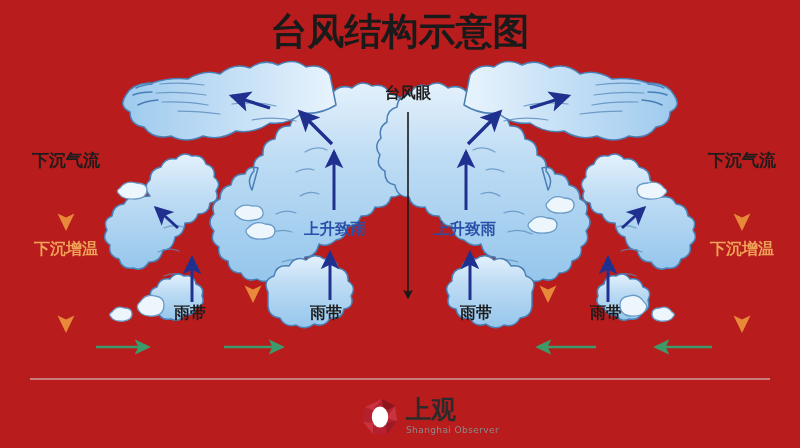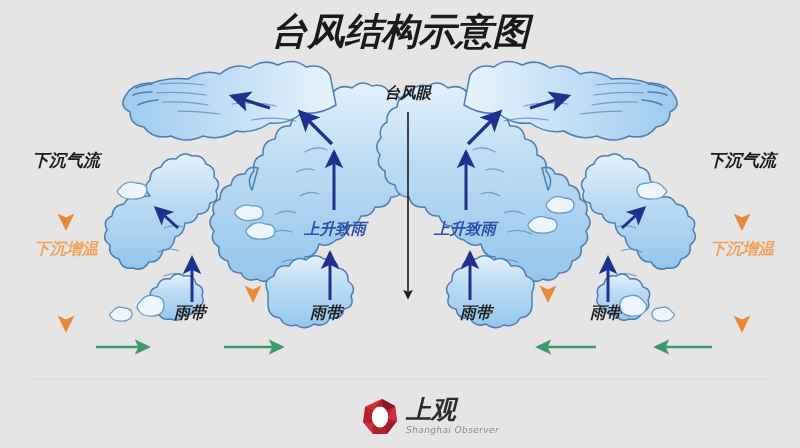--- a/index.html
+++ b/index.html
@@ -8,23 +8,22 @@
     padding: 0;
     background: #ffffff;
   }
   body {
     font-family: "DejaVu Sans", "Liberation Sans", sans-serif;
   }
   #page {
     position: relative;
     width: 800px;
     height: 448px;
-    background: #e5e5e5;
+    background: #b91c1c;
     overflow: hidden;
-    font-style: italic;
   }
   #diagram-svg {
     position: absolute;
     left: 0;
     top: 0;
     width: 800px;
     height: 448px;
   }
   .ttl {
     font-family: "DejaVu Sans", "Liberation Sans", sans-serif;

